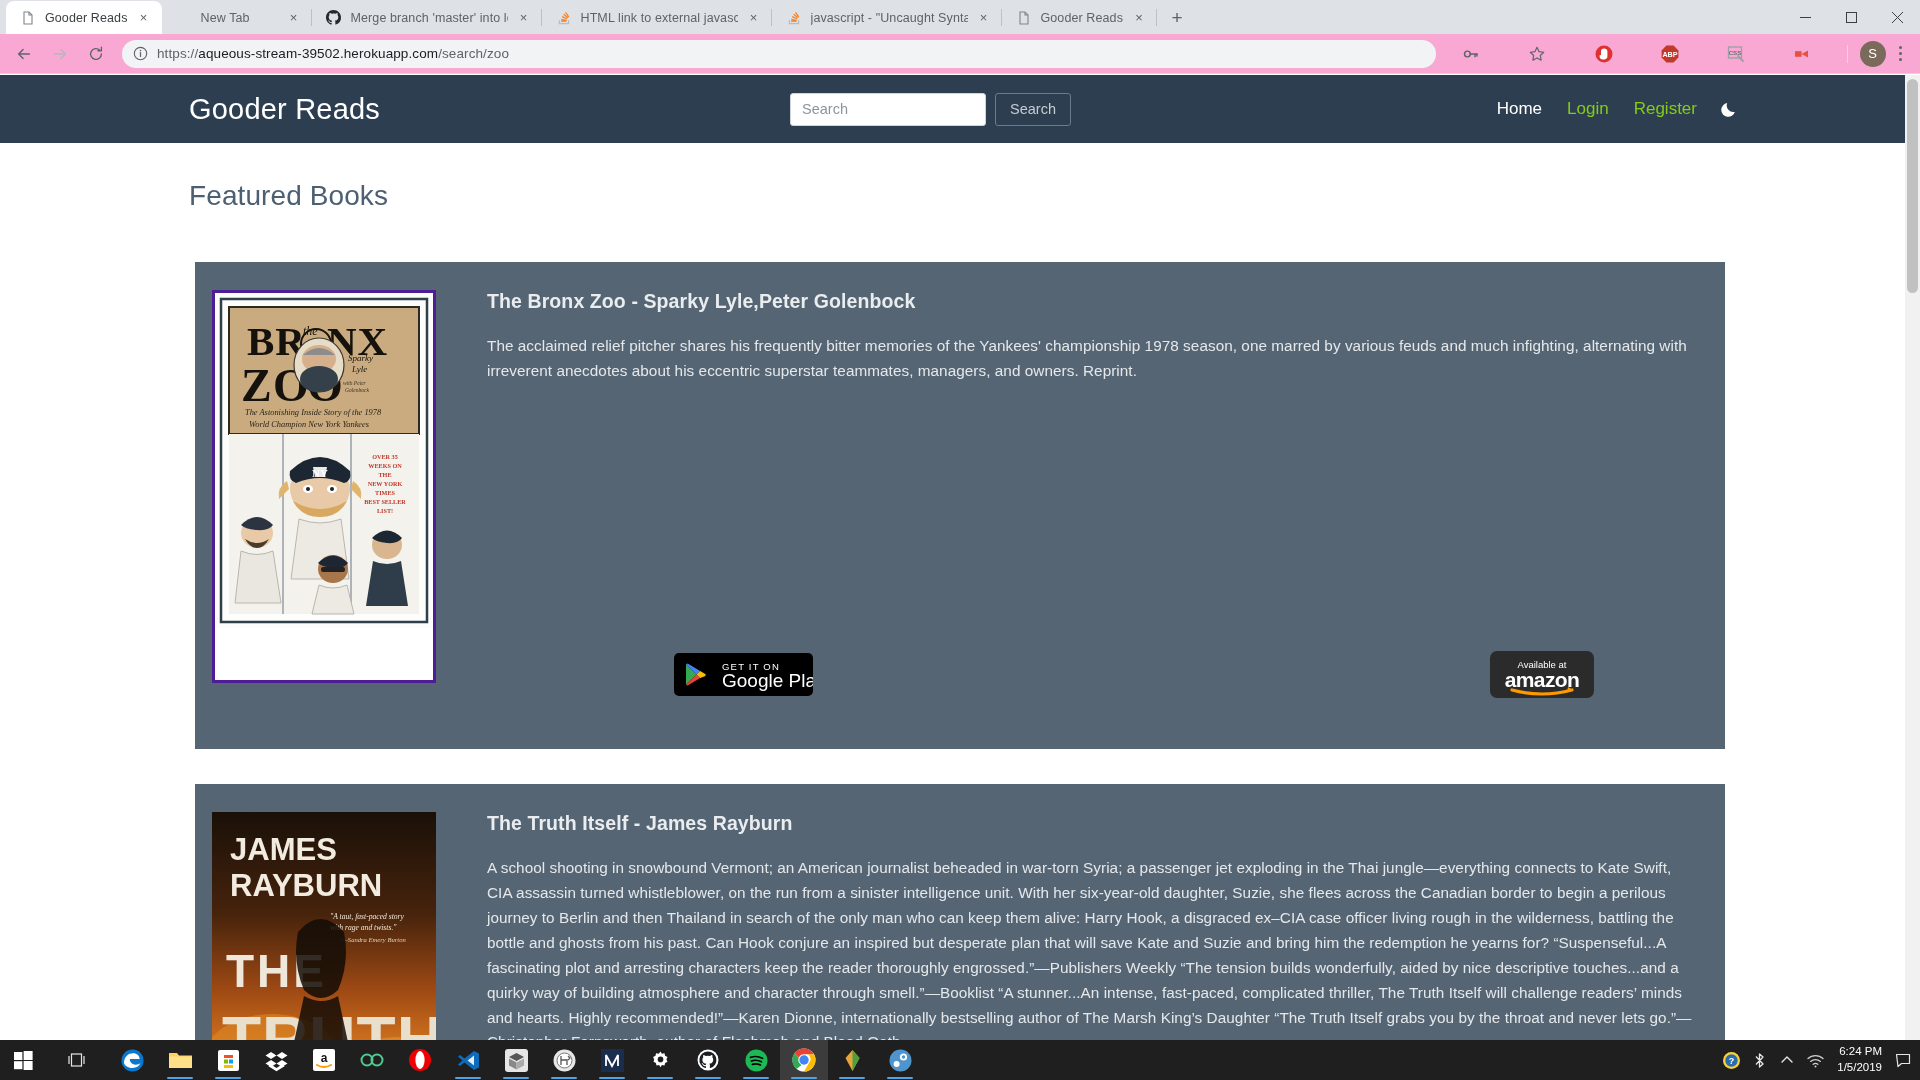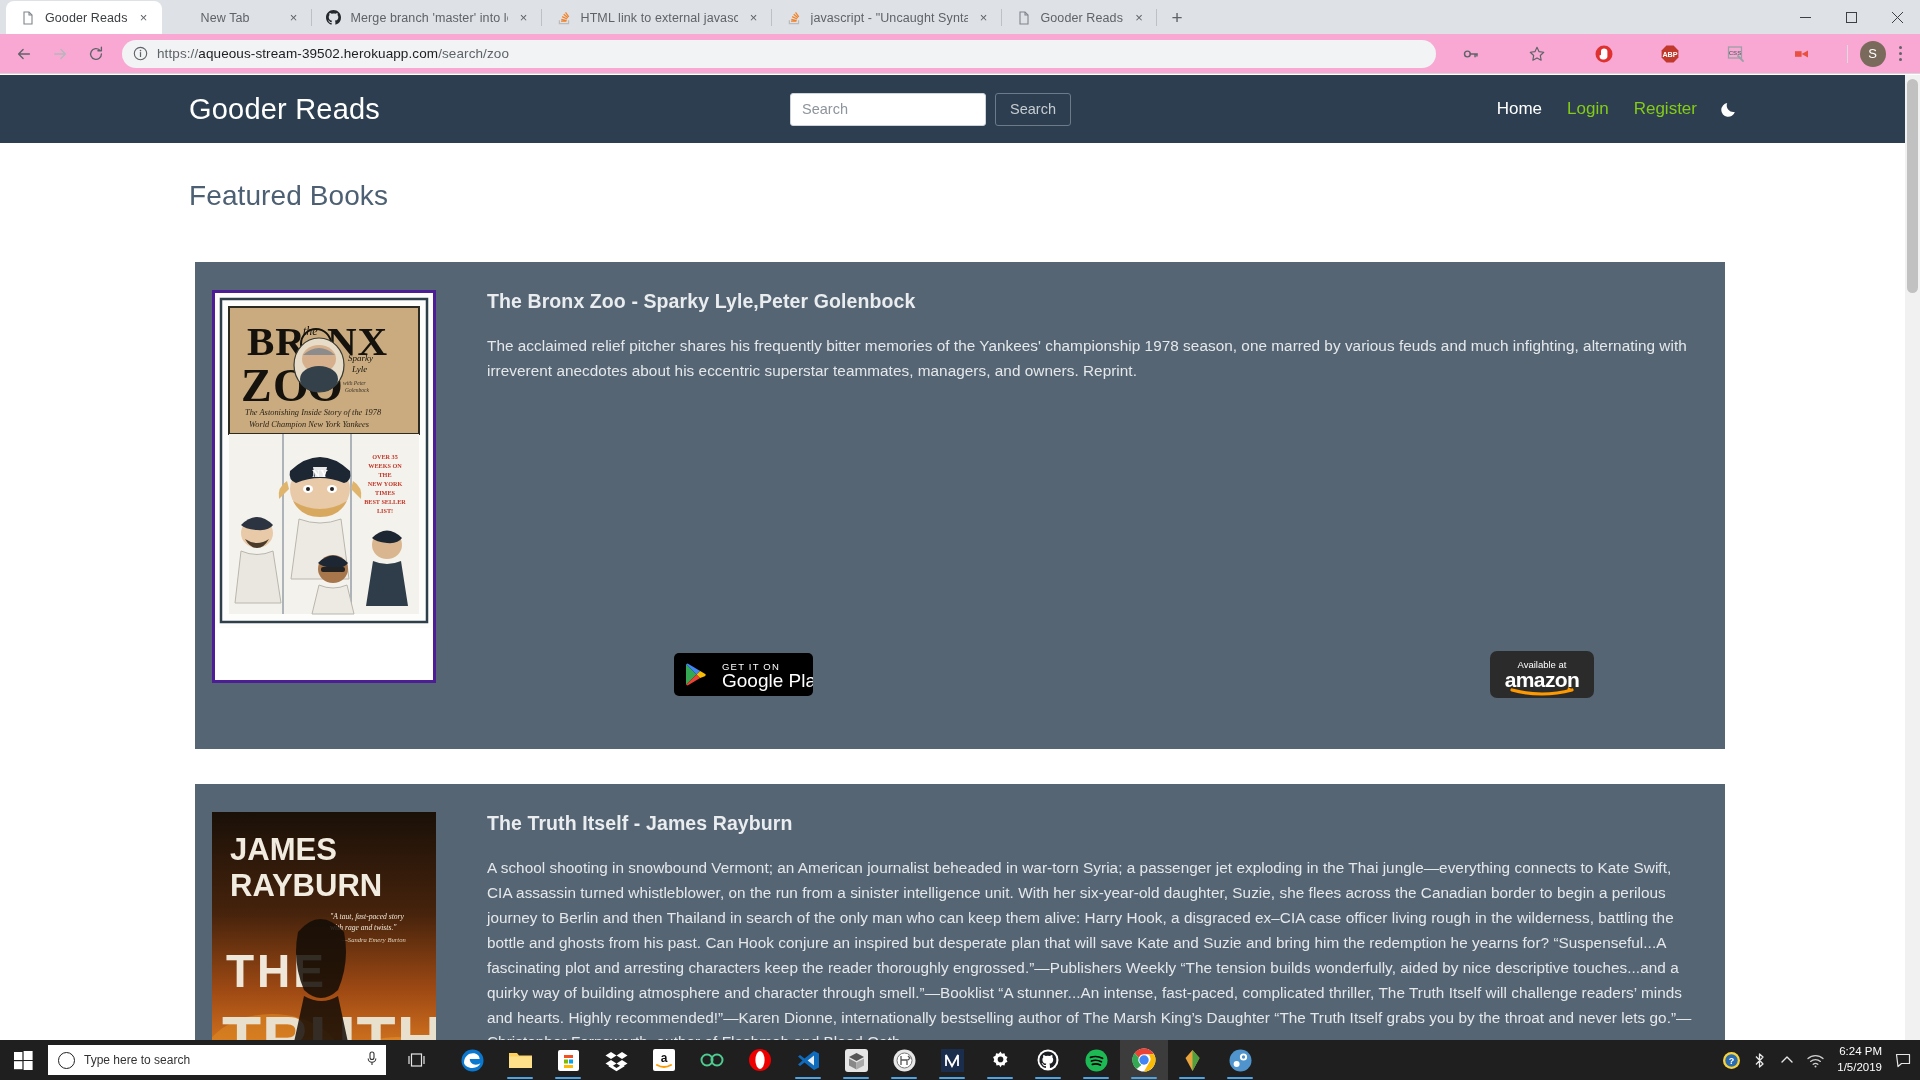--- a/index.html
+++ b/index.html
@@ -663,30 +663,20 @@
 <div class="taskbar">
   <div class="start-btn">
     <svg width="19" height="19" viewBox="0 0 19 19">
         <rect x="0" y="1" width="8.4" height="8" fill="#fff"></rect>
         <rect x="9.6" y="0" width="9" height="9" fill="#fff"></rect>
         <rect x="0" y="10.2" width="8.4" height="8" fill="#fff"></rect>
         <rect x="9.6" y="10" width="9" height="9" fill="#fff"></rect>
       </svg>
   </div>
 
-  <div class="tb-search">
-    <span class="tb-search-circle"></span>
-    <span class="tb-search-text">Type here to search</span>
-    <span>
-      <svg width="12" height="15" viewBox="0 0 12 15">
-          <rect x="4" y="1" width="4" height="7.5" rx="2" fill="none" stroke="#333" stroke-width="1.1"></rect>
-          <path d="M2.2 7.4a3.8 3.8 0 0 0 7.6 0M6 11.2V14" fill="none" stroke="#333" stroke-width="1.1"></path>
-        </svg>
-    </span>
-  </div>
 
   <div class="taskview">
     <svg width="19" height="16" viewBox="0 0 19 16">
         <rect x="4.5" y="2" width="10" height="12" fill="none" stroke="#e6e6e6" stroke-width="1.2"></rect>
         <path d="M2 4v8M17 4v8" stroke="#e6e6e6" stroke-width="1.2"></path>
       </svg>
   </div>
 
   <div class="tb-apps">
     <div class="tb-app">

